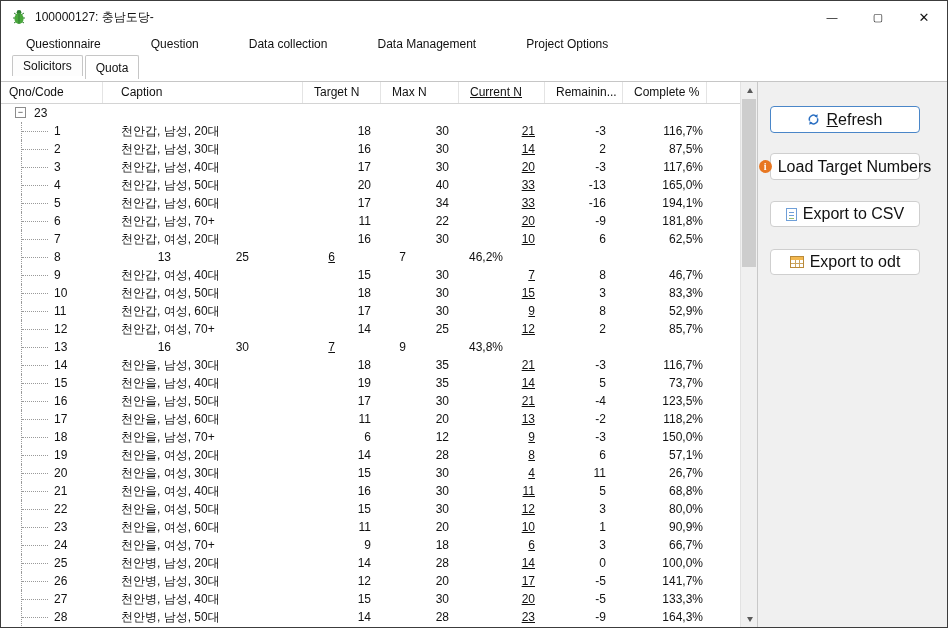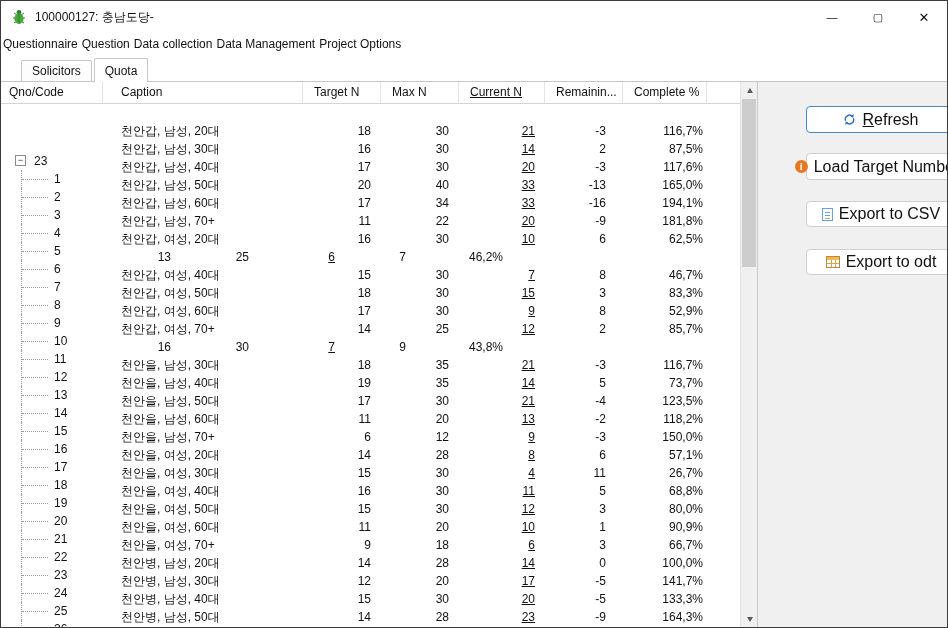--- a/index.html
+++ b/index.html
@@ -16,32 +16,32 @@
   .titlebar{ height:32px; display:flex; align-items:center; padding-left:10px; background:#fff; flex:0 0 auto;}
   .app-icon{ width:16px; height:16px; display:inline-block; }
   .title-text{ font-size:12px; color:#111; margin-left:8px; }
   .win-controls{ margin-left:auto; display:flex; height:100%; }
   .win-btn{ width:46px; height:100%; border:none; background:transparent; font-size:11px; color:#111;
             display:flex; align-items:center; justify-content:center; font-family:inherit; cursor:default;}
   .win-btn.close{ font-size:13px; }
 
   
   .menubar{ height:22px; display:flex; align-items:center; font-size:12px; color:#111; background:#fff; flex:0 0 auto;}
-  .menu-item{ padding:2px 2px; white-space:nowrap; }
+  .menu-item{ padding:2px 25px; white-space:nowrap; }
   .menu-right{ margin-left:auto; display:flex; }
 
   
-  .tabstrip{ height:26px; display:flex; align-items:flex-end; padding-left:20px; background:#fff; flex:0 0 auto; position:relative;}
+  .tabstrip{ height:26px; display:flex; padding-left:11px; background:#fff; flex:0 0 auto; position:relative;}
   .tab{ font-size:12px; color:#111; background:#fff; border:1px solid #c6c6c6; border-bottom:none;
         border-radius:2px 2px 0 0; padding:3px 10px 4px; margin-right:2px; position:relative; white-space:nowrap;}
   .tab.inactive{ height:21px; background:#fdfdfd; }
   .tab.active{ height:24px; padding-top:5px; z-index:2; margin-bottom:-1px; background:#fff; }
 
   
-  .content{ flex:1 1 auto; display:flex; border-top:1px solid #c6c6c6; background:#f0f0f0; overflow:hidden;gap:36px; }
+  .content{ flex:1 1 auto; display:flex; border-top:1px solid #c6c6c6; background:#f0f0f0; overflow:hidden; }
 
   .grid{ width:757px; flex:0 0 757px; background:#fff; border-right:1px solid #c8c8c8; position:relative; overflow:hidden;}
   .grid-inner{ margin-right:17px; }
 
   .grid-header{ display:flex; height:22px; line-height:21px; font-size:12px; color:#111;
                 border-bottom:1px solid #d4d4d4; background:#fff;}
   .hcell{ border-right:1px solid #e4e4e4; padding-left:11px; white-space:nowrap; overflow:hidden; flex:0 0 auto;}
   .hcell.first{ padding-left:8px; }
   .hcell.cap{ padding-left:18px; }
 
@@ -54,21 +54,21 @@
   .col-complete{ width:84px; }
 
   .grid-row{ display:flex; height:18px; font-size:12px; color:#111; }
   .cell{ height:18px; line-height:18px; white-space:nowrap; overflow:hidden; flex:0 0 auto;}
   .cell.num{ text-align:right; padding-right:10px; }
   .cell.col-remaining{ padding-right:17px; }
   .cell.col-complete{ padding-right:4px; }
   .cell.col-caption{ padding-left:18px; }
 
   
-  .tree-cell{ position:relative;margin-top:48px; }
+  .tree-cell{ position:relative; }
   .tl-v{ position:absolute; left:20px; top:0; bottom:0; width:0; border-left:1px dotted #9a9a9a; }
   .tl-h{ position:absolute; left:21px; top:9px; width:26px; height:0; border-top:1px dotted #9a9a9a; }
   .row-code{ display:inline-block; margin-left:53px; }
   .expand-box{ display:inline-block; width:11px; height:11px; border:1px solid #8c8c8c; background:#fff;
                font-size:9px; line-height:9px; text-align:center; vertical-align:middle; margin:-2px 8px 0 14px; color:#333;}
   .root-label{ font-size:12px; }
 
   
   .vscroll{ position:absolute; top:0; right:0; bottom:0; width:17px; background:#f0f0f0; border-left:1px solid #e2e2e2;}
   .vs-btn{ position:absolute; left:0; width:17px; height:16px; display:flex; align-items:center; justify-content:center;}

